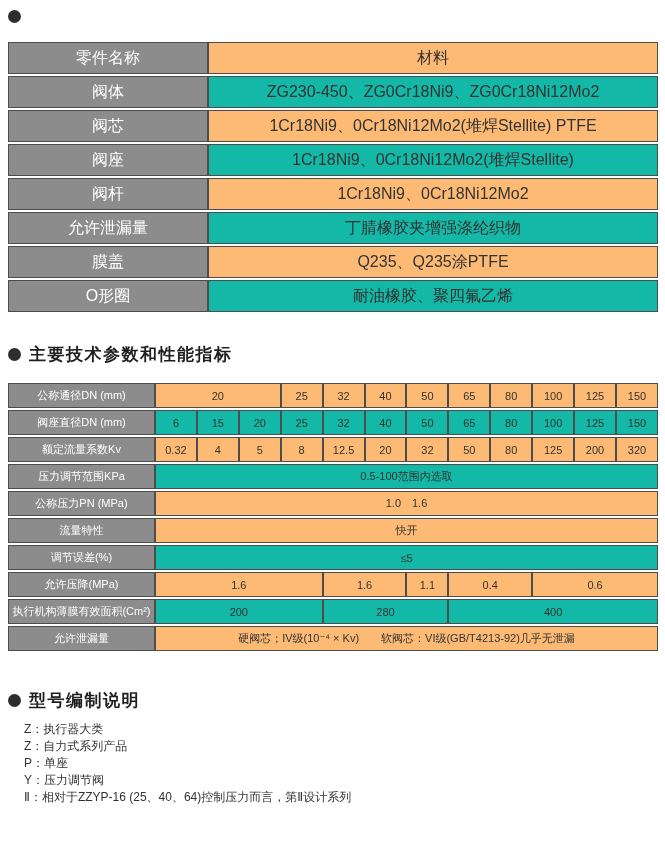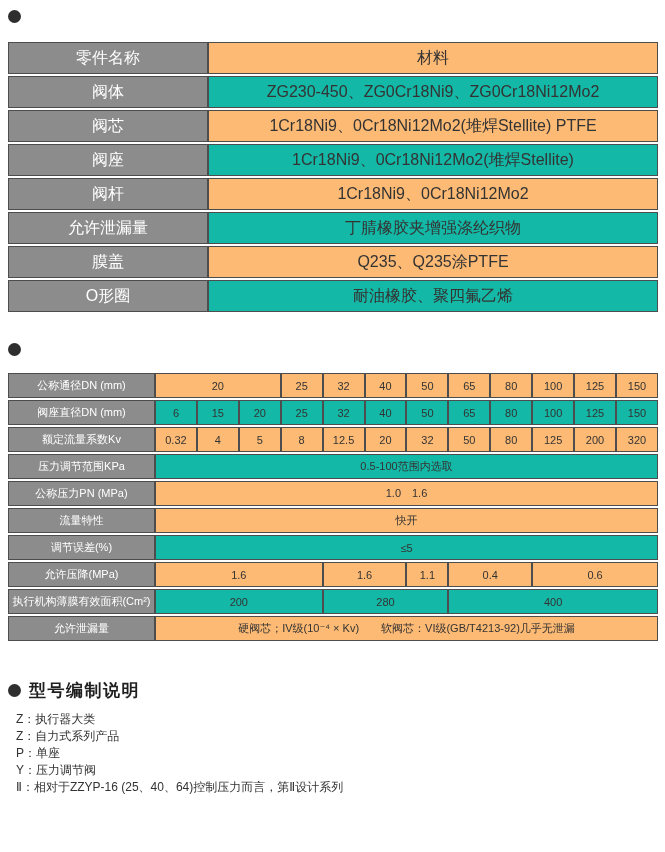--- a/index.html
+++ b/index.html
@@ -57,21 +57,21 @@
 
   
   #parameters-table { margin-top: 15px; }
   #parameters-table td { height: 25px; font-size: 11px; }
 
   .gap1 { height: 29px; }   
   .gap2 { height: 36px; }   
 
   
   .model-list {
-    margin: 9px 0 0 8px;
+    margin: 9px 0 0 16px;
     list-style: none;
   }
   .model-list li {
     font-size: 12px;
     color: #333;
     line-height: 17px;
     white-space: nowrap;
   }
 </style>
 </head>
@@ -121,20 +121,21 @@
           <td class="lbl">O形圈</td>
           <td class="plain">耐油橡胶、聚四氟乙烯</td>
         </tr>
       </tbody>
   </table>
 
   <div class="gap1"></div>
 
   <div class="sec-head">
     <span class="bullet"></span>
+    <span>主要技术参数和性能指标</span>
   </div>
 
   <table class="spec" id="parameters-table">
     <colgroup>
       <col style="width:147px">
       <col>
         <col>
         <col>
         <col>
         <col>

